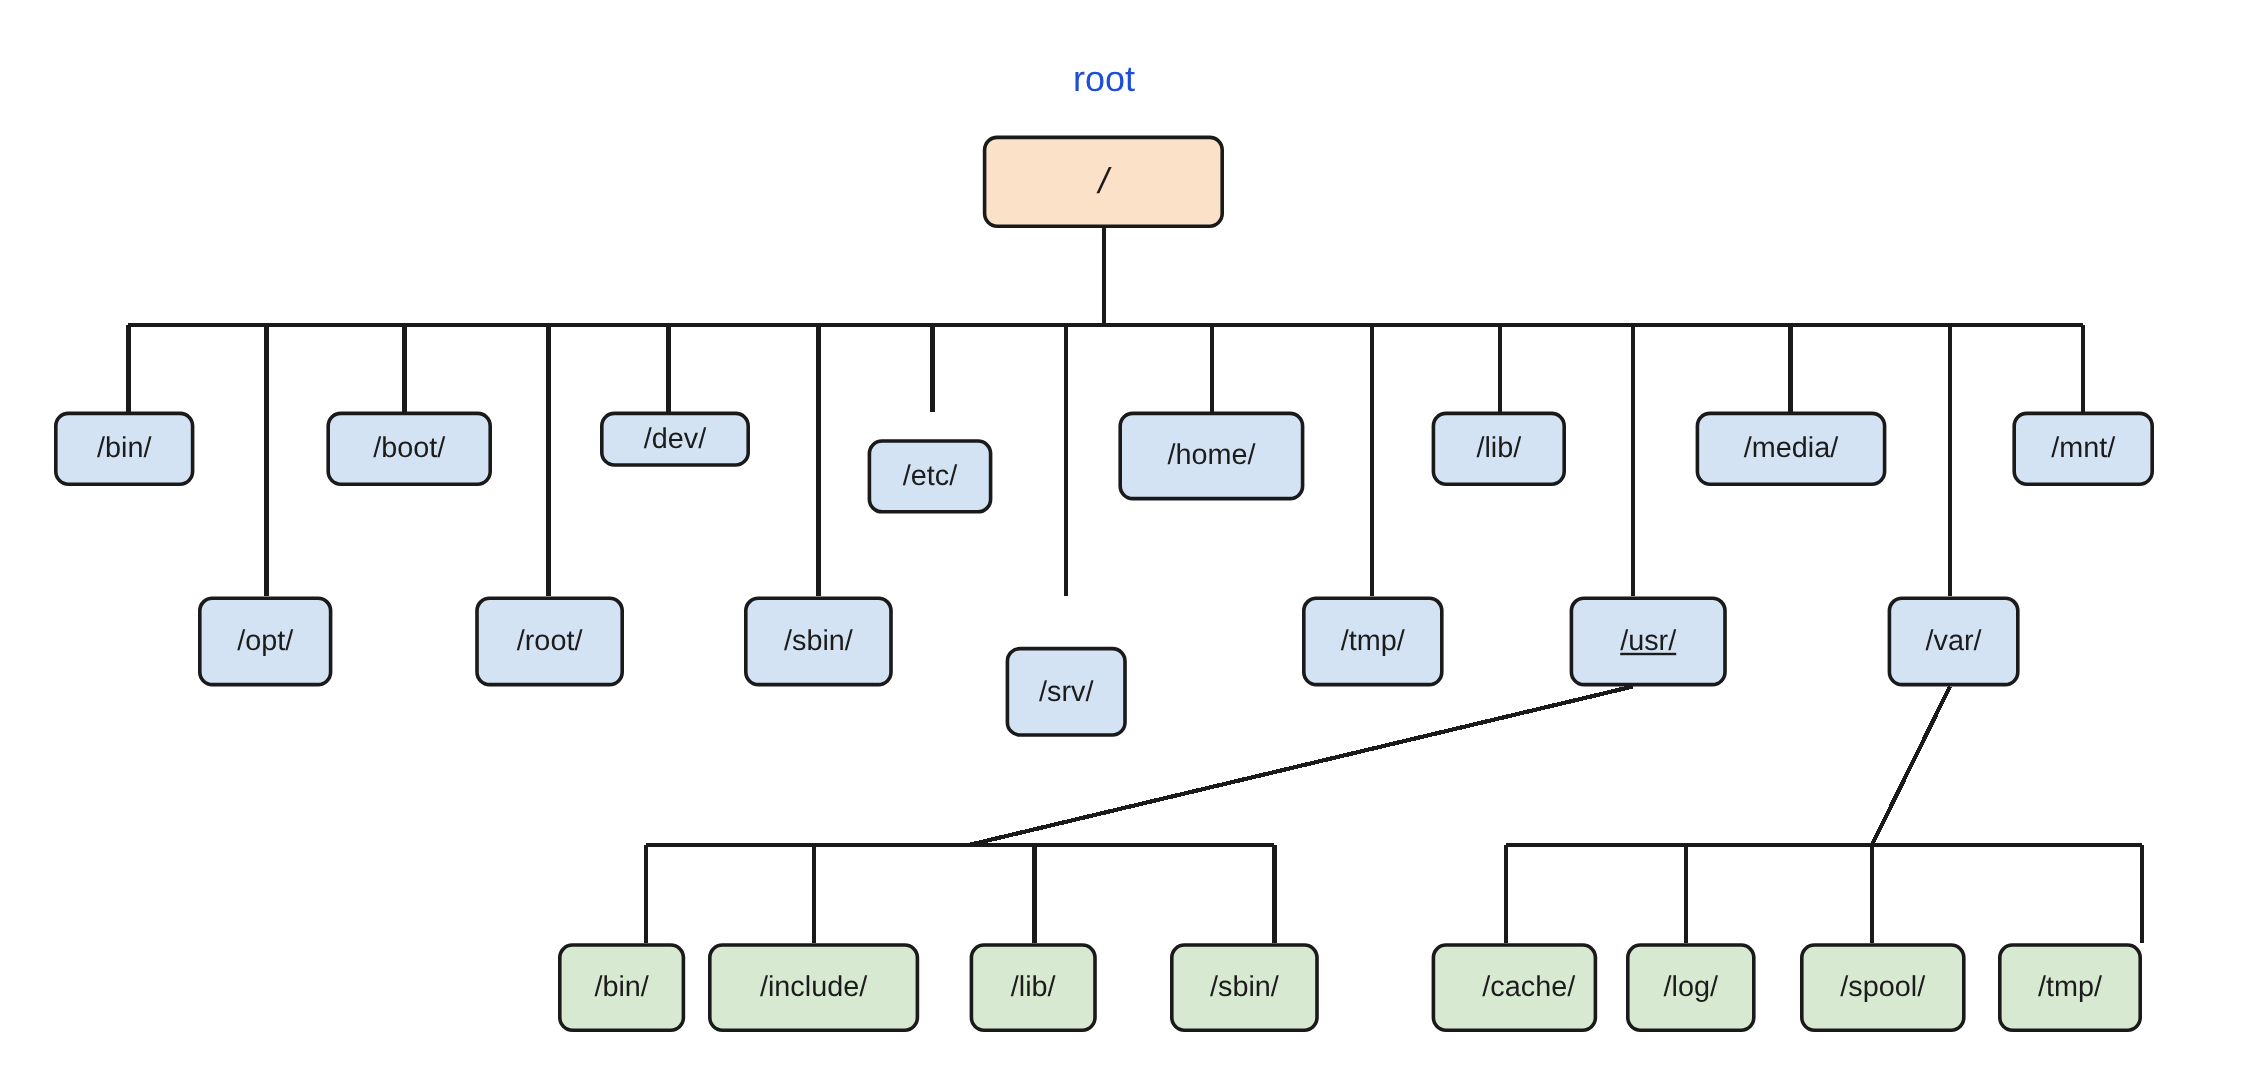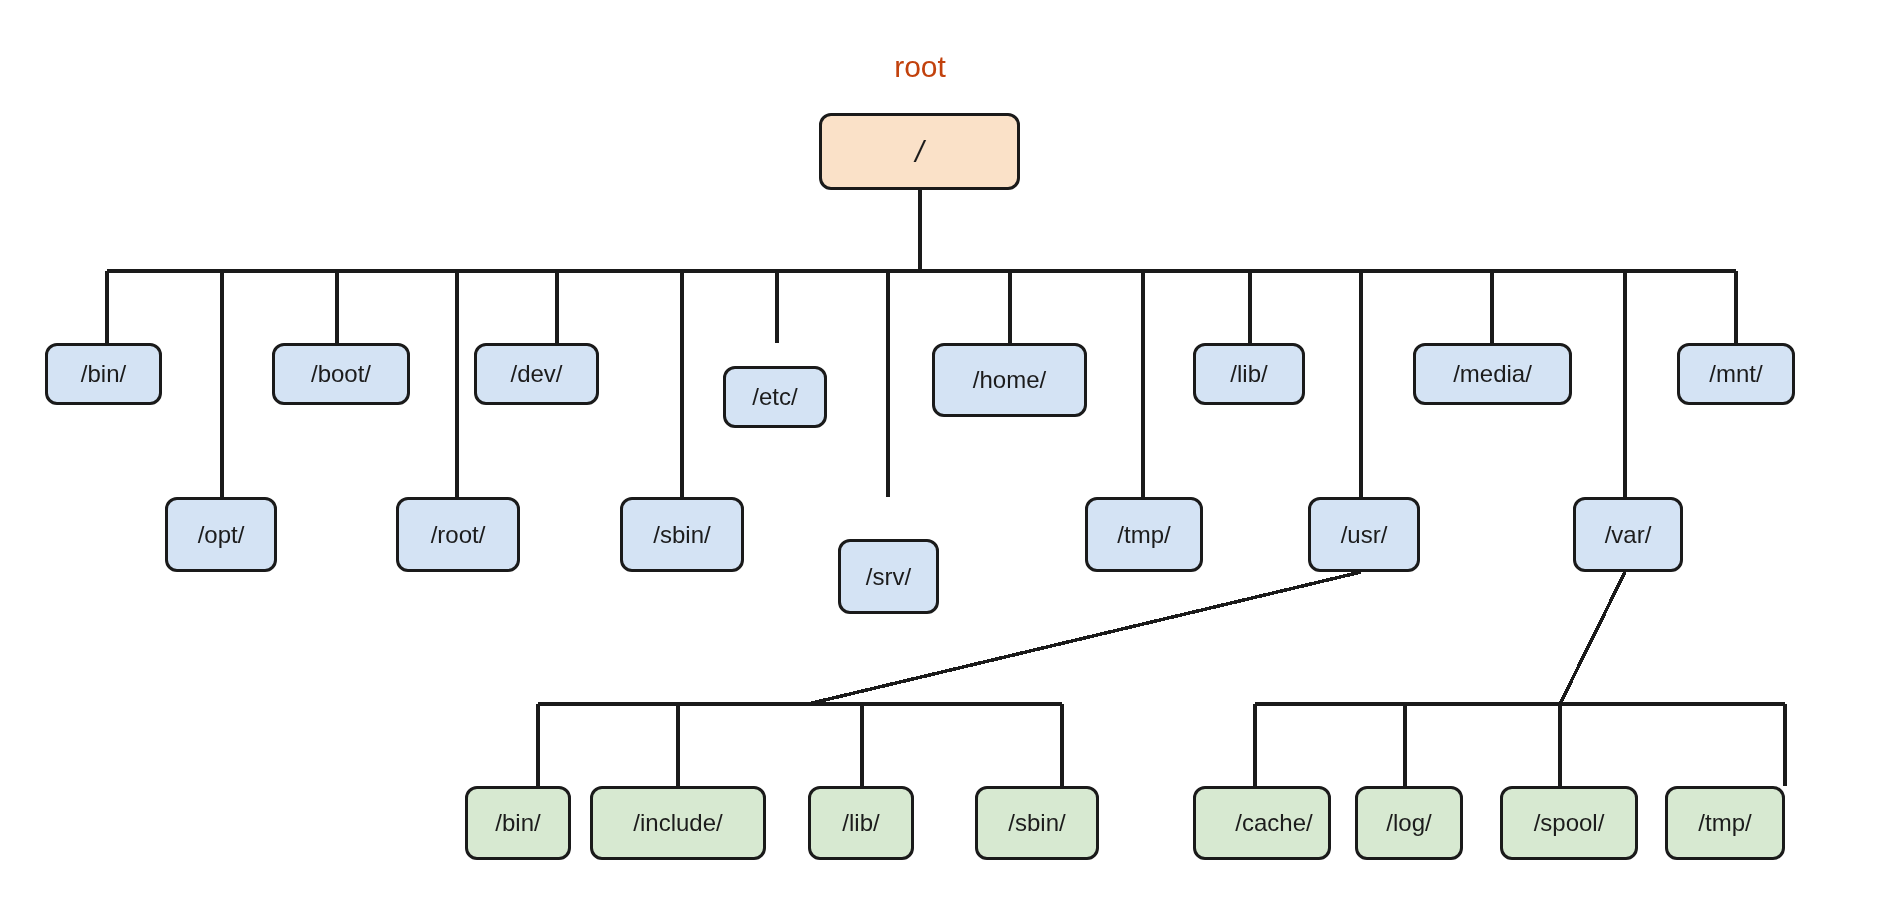--- a/index.html
+++ b/index.html
@@ -5,21 +5,21 @@
   html,body{margin:0;padding:0;background:#ffffff;}
   body{width:1890px;height:900px;font-family:"Liberation Sans","DejaVu Sans",sans-serif;overflow:hidden;}
   #stage{position:relative;width:1890px;height:900px;background:#ffffff;}
   svg#edges{position:absolute;left:0;top:0;width:1890px;height:900px;}
   .node{position:absolute;box-sizing:border-box;border:3px solid #1a1a1a;border-radius:12px;
         display:flex;align-items:center;justify-content:center;
         font-size:24px;color:#1c1c1c;letter-spacing:0px;line-height:1;white-space:nowrap;}
   .node.root{background:#fae1c8;font-style:italic;font-size:30px;}
   .node.lvl1{background:#d4e3f4;}
   .node.lvl3{background:#d7e9d1;}
-  .caption{position:absolute;font-size:30px;color:#c2410c;white-space:nowrap;
+  .caption{position:absolute;font-size:30px;color:#1d4ed8;white-space:nowrap;
            transform:translateX(-50%);}
 </style>
 </head>
 <body>
 
 <div id="stage">
   <svg id="edges" viewBox="0 0 1890 900" preserveAspectRatio="none">
       <line x1="920" y1="190" x2="920" y2="271" stroke="#1a1a1a" stroke-width="3.5" shape-rendering="crispEdges"></line>
       <line x1="107" y1="271" x2="1736" y2="271" stroke="#1a1a1a" stroke-width="3.5" shape-rendering="crispEdges"></line>
       <line x1="107" y1="271" x2="107" y2="343" stroke="#1a1a1a" stroke-width="3.5" shape-rendering="crispEdges"></line>
@@ -54,21 +54,21 @@
       <div class="caption" style="left: 920px; top: 50px;">root</div>
       <div class="node root" style="left: 819px; top: 113px; width: 201px; height: 77px;">
         <span>/</span>
       </div>
       <div class="node lvl1" style="left: 45px; top: 343px; width: 117px; height: 62px;">
         <span>/bin/</span>
       </div>
       <div class="node lvl1" style="left: 272px; top: 343px; width: 138px; height: 62px;">
         <span>/boot/</span>
       </div>
-      <div class="node lvl1" style="left: 474px; top: 343px; width: 125px; height: 62px;">
+      <div class="node lvl1" style="left: 500px; top: 343px; width: 125px; height: 46px;">
         <span>/dev/</span>
       </div>
       <div class="node lvl1" style="left: 723px; top: 344px; width: 104px; height: 62px; margin-top: 22px;">
         <span>/etc/</span>
       </div>
       <div class="node lvl1" style="left: 932px; top: 343px; width: 155px; height: 74px;">
         <span>/home/</span>
       </div>
       <div class="node lvl1" style="left: 1193px; top: 343px; width: 112px; height: 62px;">
         <span>/lib/</span>
@@ -87,21 +87,21 @@
       </div>
       <div class="node lvl1" style="left: 620px; top: 497px; width: 124px; height: 75px;">
         <span>/sbin/</span>
       </div>
       <div class="node lvl1" style="left: 838px; top: 497px; width: 101px; height: 75px; margin-top: 42px;">
         <span>/srv/</span>
       </div>
       <div class="node lvl1" style="left: 1085px; top: 497px; width: 118px; height: 75px;">
         <span>/tmp/</span>
       </div>
-      <div class="node lvl1" style="left: 1308px; top: 497px; width: 112px; height: 75px;">
+      <div class="node lvl1" style="left: 1308px; top: 497px; width: 131px; height: 75px; text-decoration: underline;">
         <span>/usr/</span>
       </div>
       <div class="node lvl1" style="left: 1573px; top: 497px; width: 110px; height: 75px;">
         <span>/var/</span>
       </div>
       <div class="node lvl3" style="left: 465px; top: 786px; width: 106px; height: 74px;">
         <span>/bin/</span>
       </div>
       <div class="node lvl3" style="left: 590px; top: 786px; width: 176px; height: 74px;">
         <span>/include/</span>

